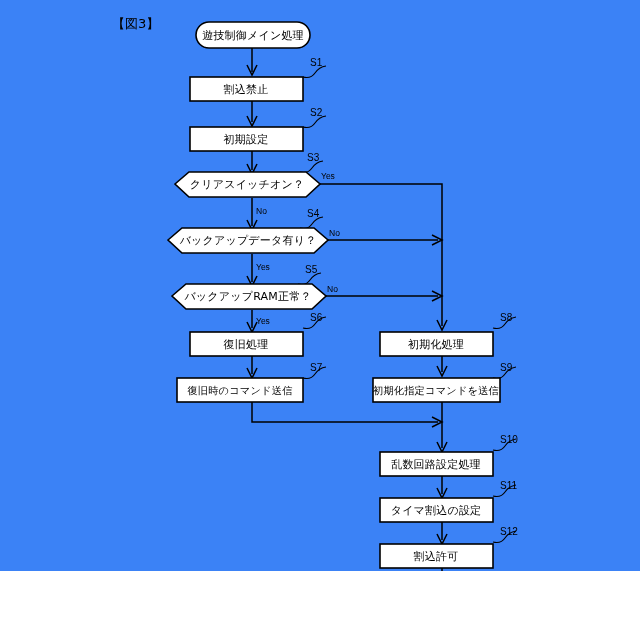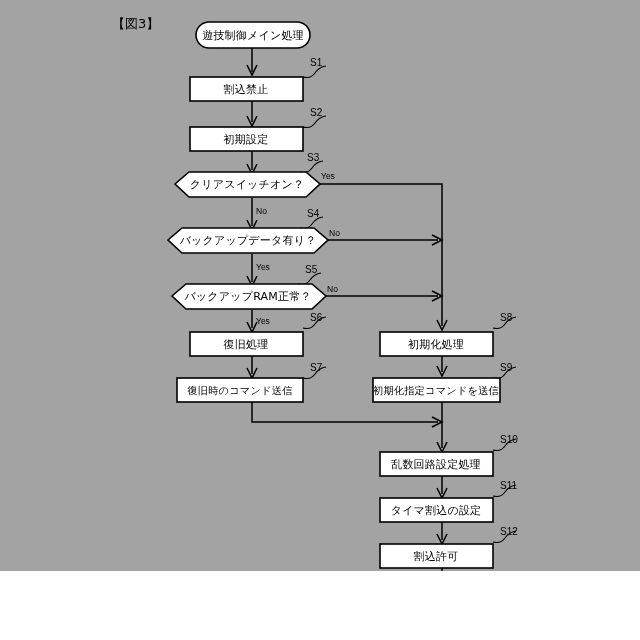--- a/index.html
+++ b/index.html
@@ -7,21 +7,21 @@
     padding: 0;
     background: #ffffff;
   }
   body {
     font-family: "DejaVu Sans", sans-serif;
   }
   #page {
     position: relative;
     width: 640px;
     height: 571px;
-    background: #a3a3a3;
+    background: #3b82f6;
     overflow: hidden;
   }
   #fig-svg {
     position: absolute;
     left: 0;
     top: 0;
     width: 640px;
     height: 640px;
   }
   .node-text {

